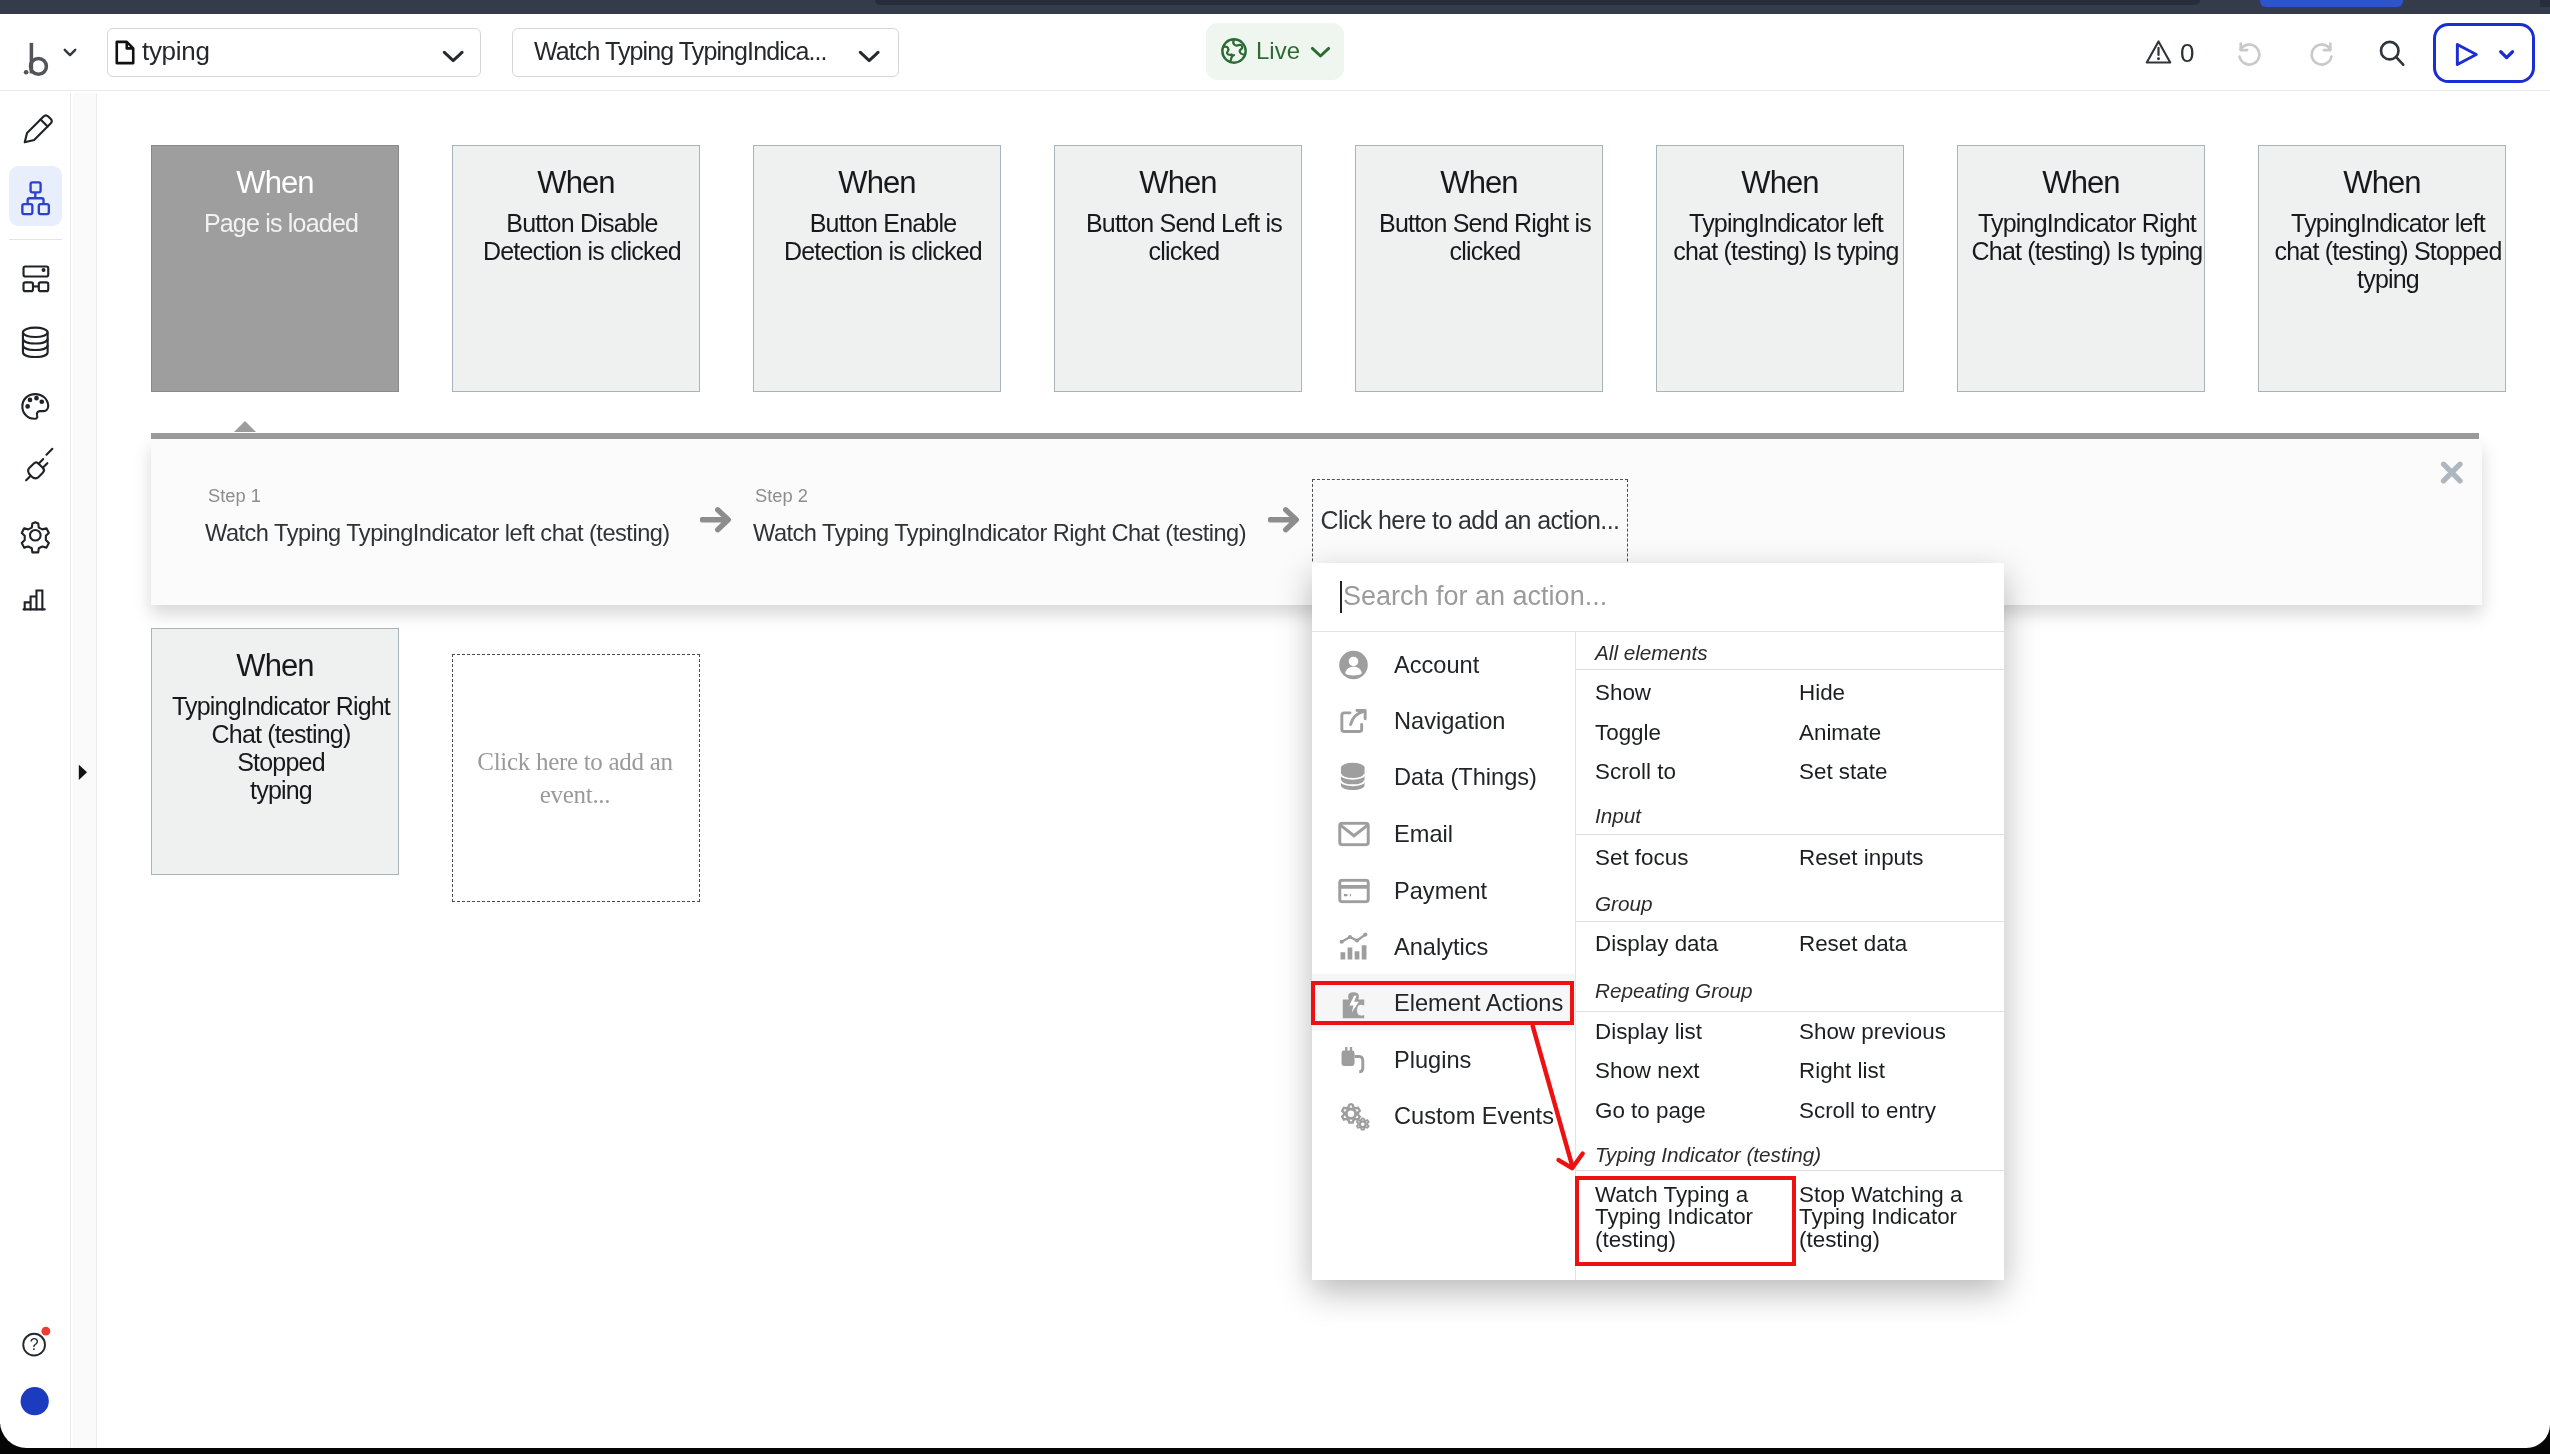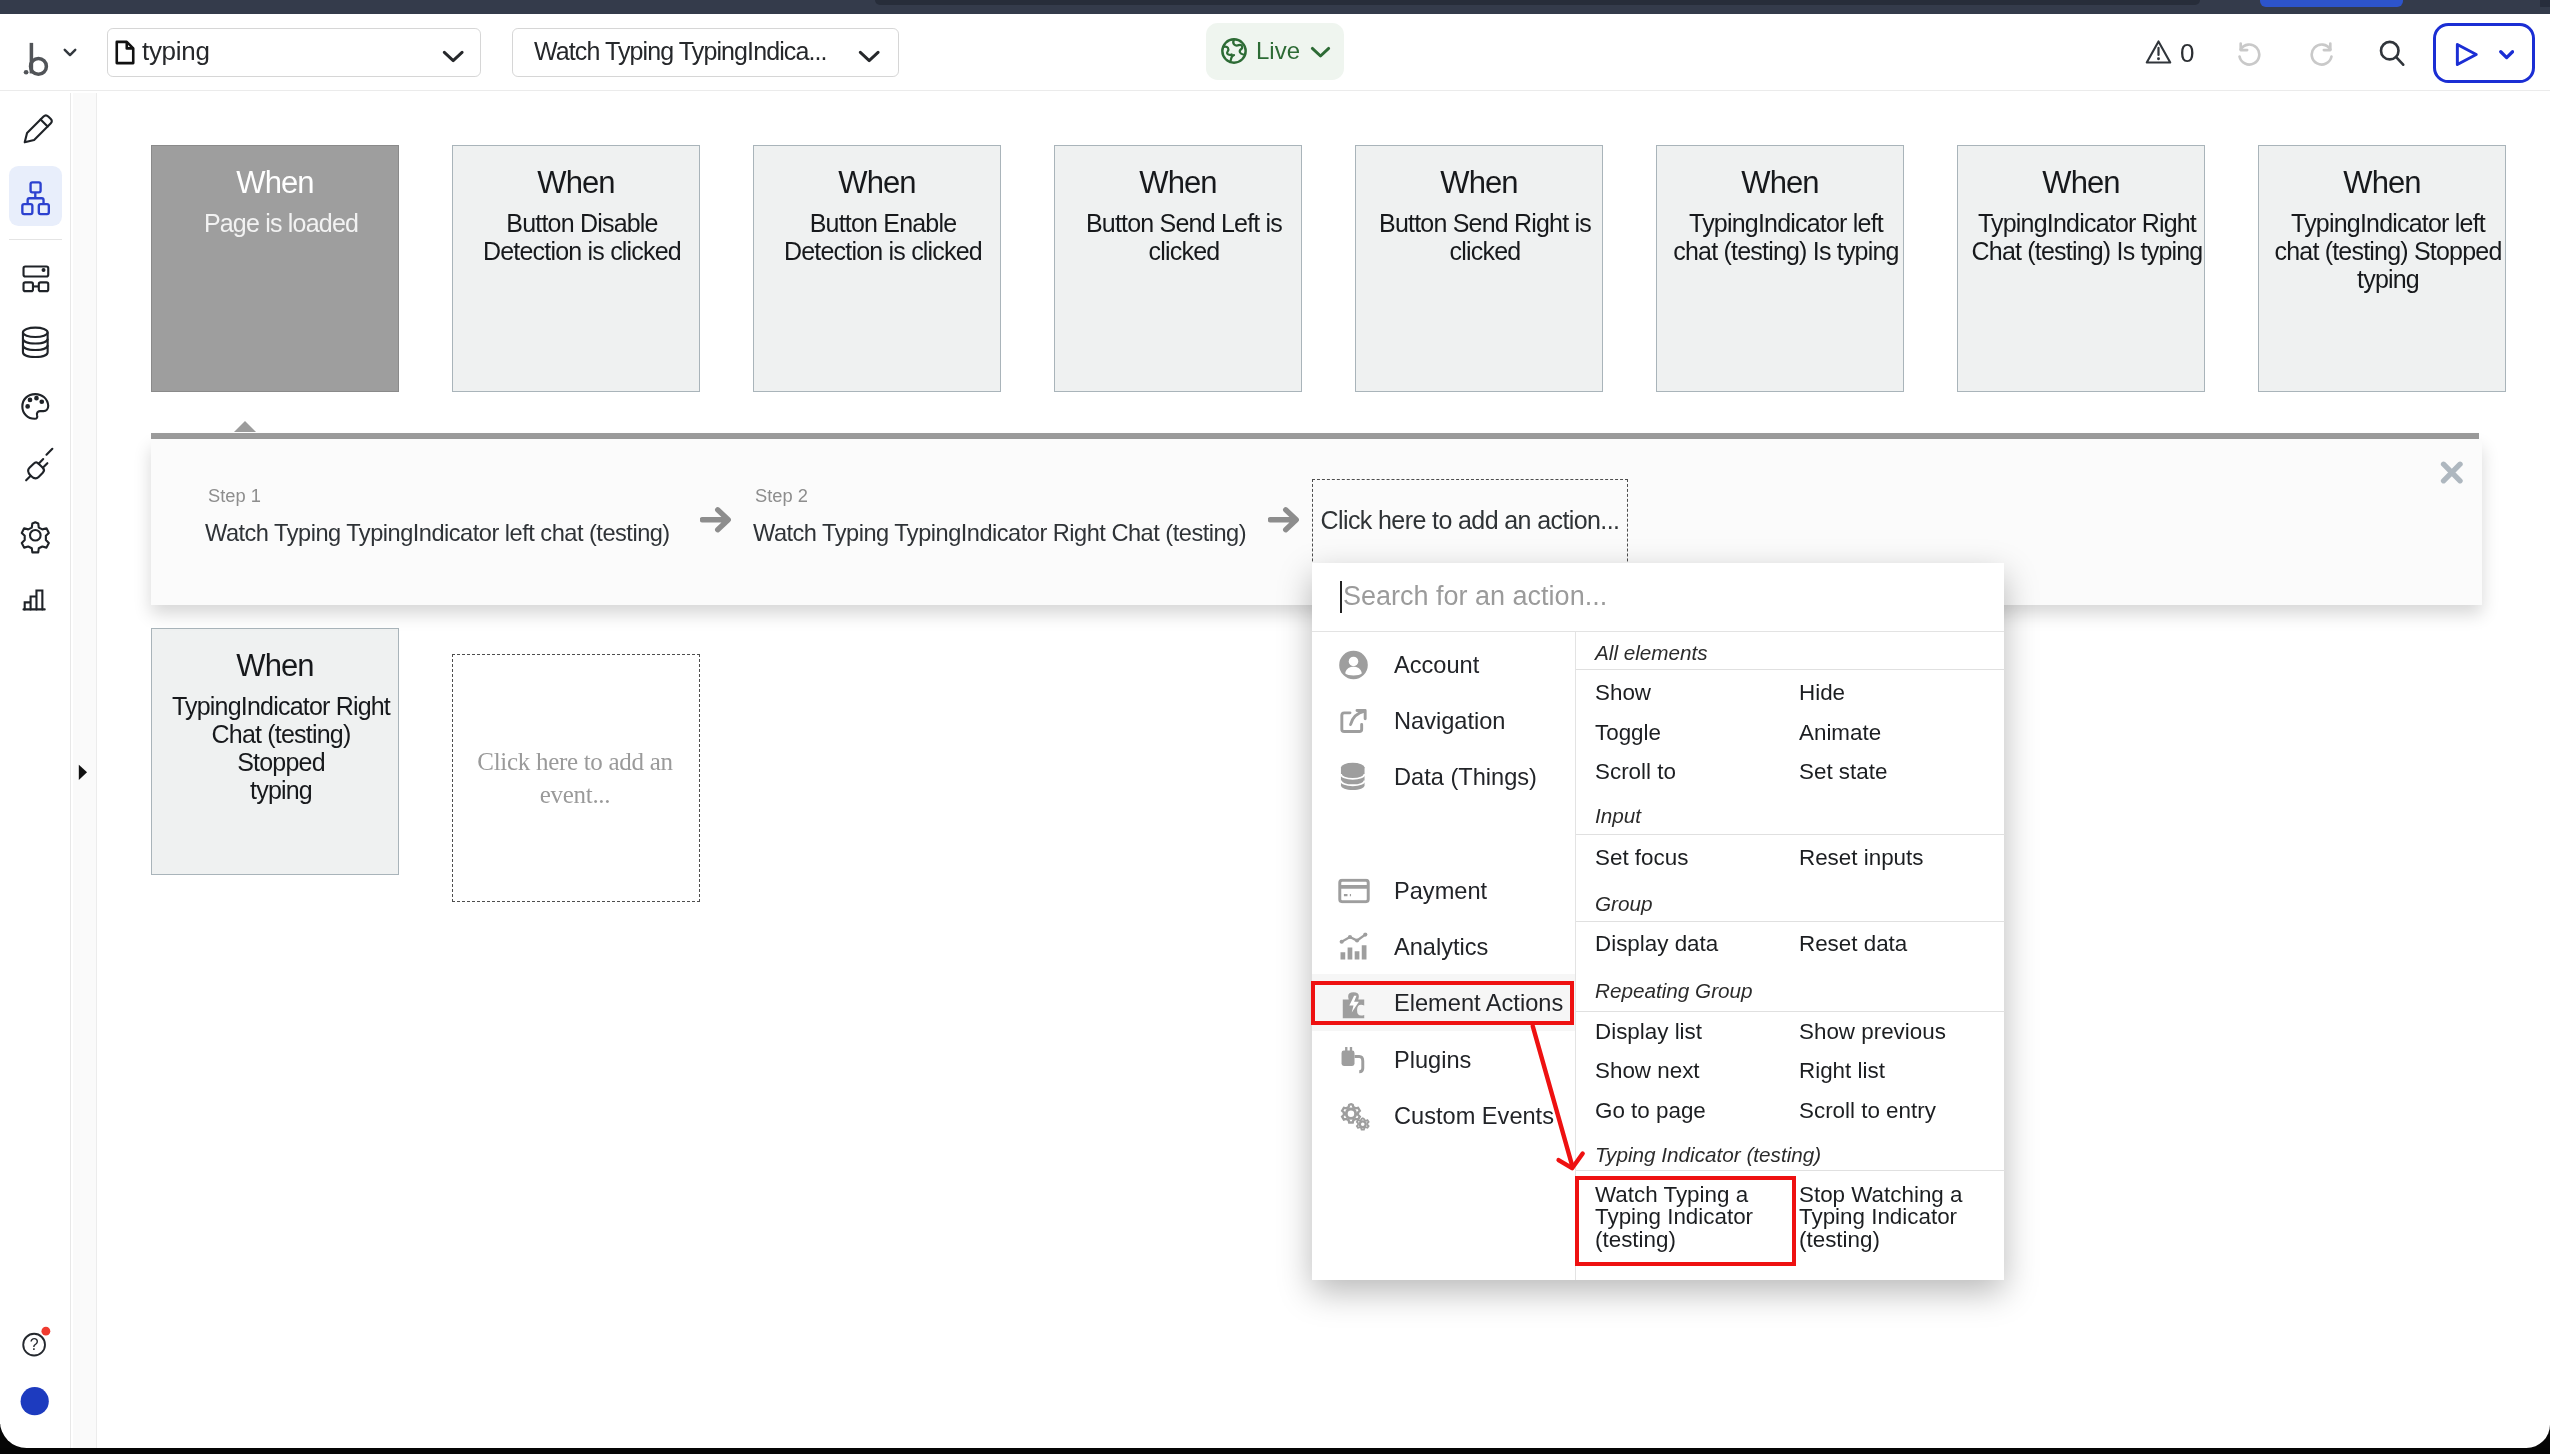--- a/index.html
+++ b/index.html
@@ -294,20 +294,27 @@
         <div class="lbl">Navigation</div>
       </div>
     <div class="mrow" style="top:185px;">
         <svg width="29.5" height="31" viewBox="0 0 50 52">
           <ellipse cx="25" cy="10" rx="20" ry="8" fill="#9e9e9e"></ellipse>
           <path d="M5 10 V40 C5 45 14 48 25 48 C36 48 45 45 45 40 V10" fill="#9e9e9e"></path>
           <path d="M5 21 C5 26 14 29 25 29 C36 29 45 26 45 21" fill="none" stroke="#fff" stroke-width="3"></path>
           <path d="M5 32 C5 37 14 40 25 40 C36 40 45 37 45 32" fill="none" stroke="#fff" stroke-width="3"></path>
         </svg>
         <div class="lbl">Data (Things)</div>
+      </div>
+    <div class="mrow" style="top:242px;">
+        <svg width="32" height="25" viewBox="0 0 54 42">
+          <rect x="3" y="3" width="48" height="36" rx="4" fill="none" stroke="#9e9e9e" stroke-width="5"></rect>
+          <path d="M4 6 L27 24 L50 6" fill="none" stroke="#9e9e9e" stroke-width="5"></path>
+        </svg>
+        <div class="lbl">Email</div>
       </div>
     <div class="mrow" style="top:299px;">
         <svg width="32" height="25" viewBox="0 0 54 42">
           <rect x="3" y="3" width="48" height="36" rx="4" fill="none" stroke="#9e9e9e" stroke-width="5"></rect>
           <line x1="3" y1="14" x2="51" y2="14" stroke="#9e9e9e" stroke-width="6"></line>
           <line x1="10" y1="28" x2="22" y2="28" stroke="#9e9e9e" stroke-width="4" stroke-dasharray="6 4"></line>
         </svg>
         <div class="lbl">Payment</div>
       </div>
     <div class="mrow" style="top:355px;">

